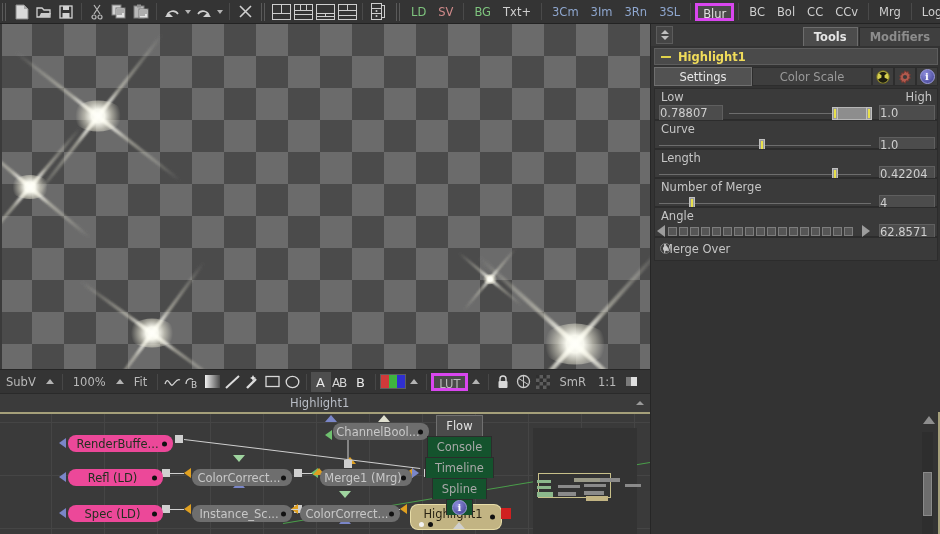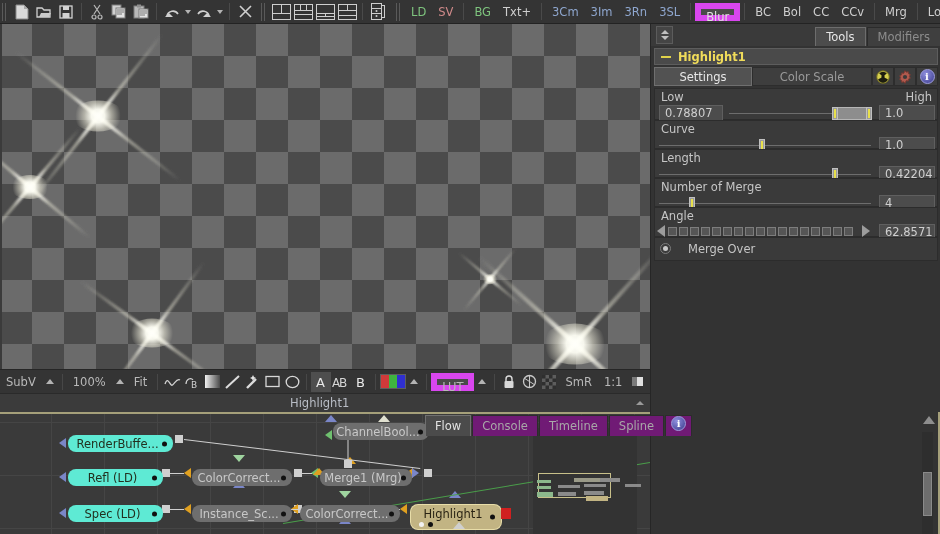--- a/index.html
+++ b/index.html
@@ -35,21 +35,21 @@
   .caret { width:10px; height:20px; display:flex; align-items:center; justify-content:center; flex:0 0 auto;}
   .caret i {
     width:0;height:0;border-left:3px solid transparent;border-right:3px solid transparent;
     border-top:4px solid #b4b4b4; display:block;
   }
   .ttxt {
     padding:1px 6px; height:18px; line-height:16px; flex:0 0 auto;
     font-size:11.5px; white-space:nowrap; cursor:default;
     font-family:"DejaVu Sans", sans-serif;
   }
-  .ttxt.sel { background:#4a4a4a; border:6px solid #d946ef; padding:0px 5px; }
+  .ttxt.sel { background:#4a4a4a; border:3px solid #d946ef; padding:0px 5px; }
 
   
   .viewer {
     position:absolute; left:0; top:24px; width:650px; height:345px;
     overflow:hidden; background:#5a5a5a;
   }
   .checker {
     position:absolute; inset:0;
     background-image:
       linear-gradient(45deg,#4b4b4b 25%, transparent 25%, transparent 75%, #4b4b4b 75%),
@@ -110,41 +110,42 @@
       linear-gradient(to bottom, #454545 1px, transparent 1px);
     background-size:53px 53px;
     background-position:-2px 8px;
   }
   .node {
     position:absolute; height:17px; border-radius:8px;
     display:flex; align-items:center; justify-content:center;
     font-size:11.5px; white-space:nowrap; color:#1a1a1a;
     padding:0 16px 0 10px;
   }
-  .node.green { background:#5eead4; color:#22301f; }
+  .node.green { background:#ec4899; color:#22301f; }
   .node.grey  { background:#6e6e6e; color:#c8c8c8; }
   .node.tan   { background:#c2b483; color:#2a2414; border-radius:7px;}
   .node .dot { position:absolute; right:6px; top:50%; transform:translateY(-50%);
                width:5px;height:5px;border-radius:50%;background:#111; }
   .inarrow {
     position:absolute; width:0;height:0;
     border-top:5px solid transparent;border-bottom:5px solid transparent;
   }
   .sq { position:absolute; width:8px;height:8px;background:#cfcfcf; }
   .tri { position:absolute; width:0;height:0;
          border-left:6px solid transparent;border-right:6px solid transparent;}
   .wire { position:absolute; height:1px; background:#cfcfcf; transform-origin:0 50%; }
 
   .flowtabs {
-    position:absolute; left:425px; top:415px; height:22px; display:flex; align-items:flex-start;
+    position:absolute; left:425px; top:415px; height:22px; display:flex; align-items:center;
     z-index:6;
+    flex-direction:column;
   }
   .ftab {
     height:21px; line-height:20px; padding:0 9px; font-size:11.5px; color:#a8a8a8;
-    background:#701a75; border:1px solid #2c2c2c; border-bottom:none; margin-right:1px;
+    background:#14532d; border:1px solid #2c2c2c; border-bottom:none; margin-right:1px;
   }
   .ftab.active { background:#4b4b4b; color:#e2e2e2; border-color:#707070;}
   .inf-circ {
     width:15px;height:15px;border-radius:50%;
     background:radial-gradient(circle at 35% 30%, #8e8edd, #3b3b8c);
     border:1px solid #9d9ddd; color:#fff; font-size:10px; font-weight:bold;
     display:flex;align-items:center;justify-content:center; font-family:"DejaVu Serif",serif;
   }
   .flowscroll-up {
     position:absolute; right:5px; top:416px; width:0;height:0;
@@ -168,21 +169,21 @@
   }
   .flowright-border { position:absolute; right:0; top:412px; width:2px; height:122px; background:#a5a07a; z-index:8;}
 
   
   .inspector {
     position:absolute; left:650px; top:24px; width:290px; height:510px;
     background:#333333; border-left:1px solid #262626;
   }
   .insp-top {
     position:absolute; left:0; top:0; width:290px; height:22px;
-    background:#3a3a3a; display:flex; align-items:flex-end; justify-content:flex-end;
+    background:#3a3a3a; display:flex; align-items:flex-end; justify-content:flex-end;font-weight:bold;
   }
   .updown {
     position:absolute; left:5px; top:2px; width:17px;height:18px;
     background:#454545; border:1px solid #5c5c5c;
     display:flex;flex-direction:column;align-items:center;justify-content:center;gap:2px;
   }
   .updown i.u { width:0;height:0;border-left:4px solid transparent;border-right:4px solid transparent;border-bottom:4px solid #c0c0c0;}
   .updown i.d { width:0;height:0;border-left:4px solid transparent;border-right:4px solid transparent;border-top:4px solid #c0c0c0;}
   .itab { height:19px; line-height:18px; padding:0 10px; font-size:11.5px;
           background:#3f3f3f; color:#8d8d8d; border:1px solid #2b2b2b; border-bottom:none; margin-left:1px;}
@@ -201,21 +202,21 @@
           background:#3e3e3e;color:#9a9a9a;border:1px solid #2d2d2d; }
   .stab.active { background:#525252; color:#e8e8e8; border-color:#6f6f6f;}
   .sicon { width:22px;height:19px;display:flex;align-items:center;justify-content:center;
            background:#3e3e3e;border:1px solid #2d2d2d;}
 
   .paramblock { position:absolute; left:3px; width:284px; background:#3a3a3a;
                 border:1px solid #2c2c2c; }
   .plabel { position:absolute; font-size:11.5px; color:#c6c6c6; }
   .pfield {
     position:absolute; height:17px; background:#4c4c4c; border:1px solid #5f5f5f;
-    color:#cfcfcf; font-size:11.5px; line-height:15px; padding-left:5px;
+    color:#cfcfcf; font-size:11.5px; line-height:15px; 
   }
   .ptrack { position:absolute; height:1px; background:#6d6d6d; }
   .phandle { position:absolute; width:6px; height:13px; background:#9b9b9b;
              border:1px solid #c0c0c0; }
   .phandle:after { content:""; position:absolute; left:1px; top:1px; width:2px; height:9px; background:#e8e04a;}
   .prange { position:absolute; height:13px; background:#8d8d8d; border:1px solid #b5b5b5;}
   .dashtrack { position:absolute; height:11px; display:flex; align-items:center; gap:2px; }
   .dashtrack span { width:9px; height:9px; background:#555; border:1px solid #7d7d7d; display:block;}
   .dashleft { position:absolute; width:0;height:0;border-top:6px solid transparent;
               border-bottom:6px solid transparent;border-right:8px solid #9c9c9c;}
@@ -757,17 +758,17 @@
           <span></span>
           <span></span>
           <span></span>
           <span></span>
           <span></span>
           <span></span>
         </div>
         <div class="dashright" style="left: 211px; top: 201px;"></div>
         <div class="paramblock" style="top: 213px; height: 24px;"></div>
         <div class="radio" style="left: 9px; top: 219px;"></div>
-        <div class="plabel" style="left: 37px; top: 218px;">Merge Over</div>
+        <div class="plabel" style="left: 12px; top: 218px;">Merge Over</div>
       </div>
   </div>
 
 </div>
 
 </body></html>

